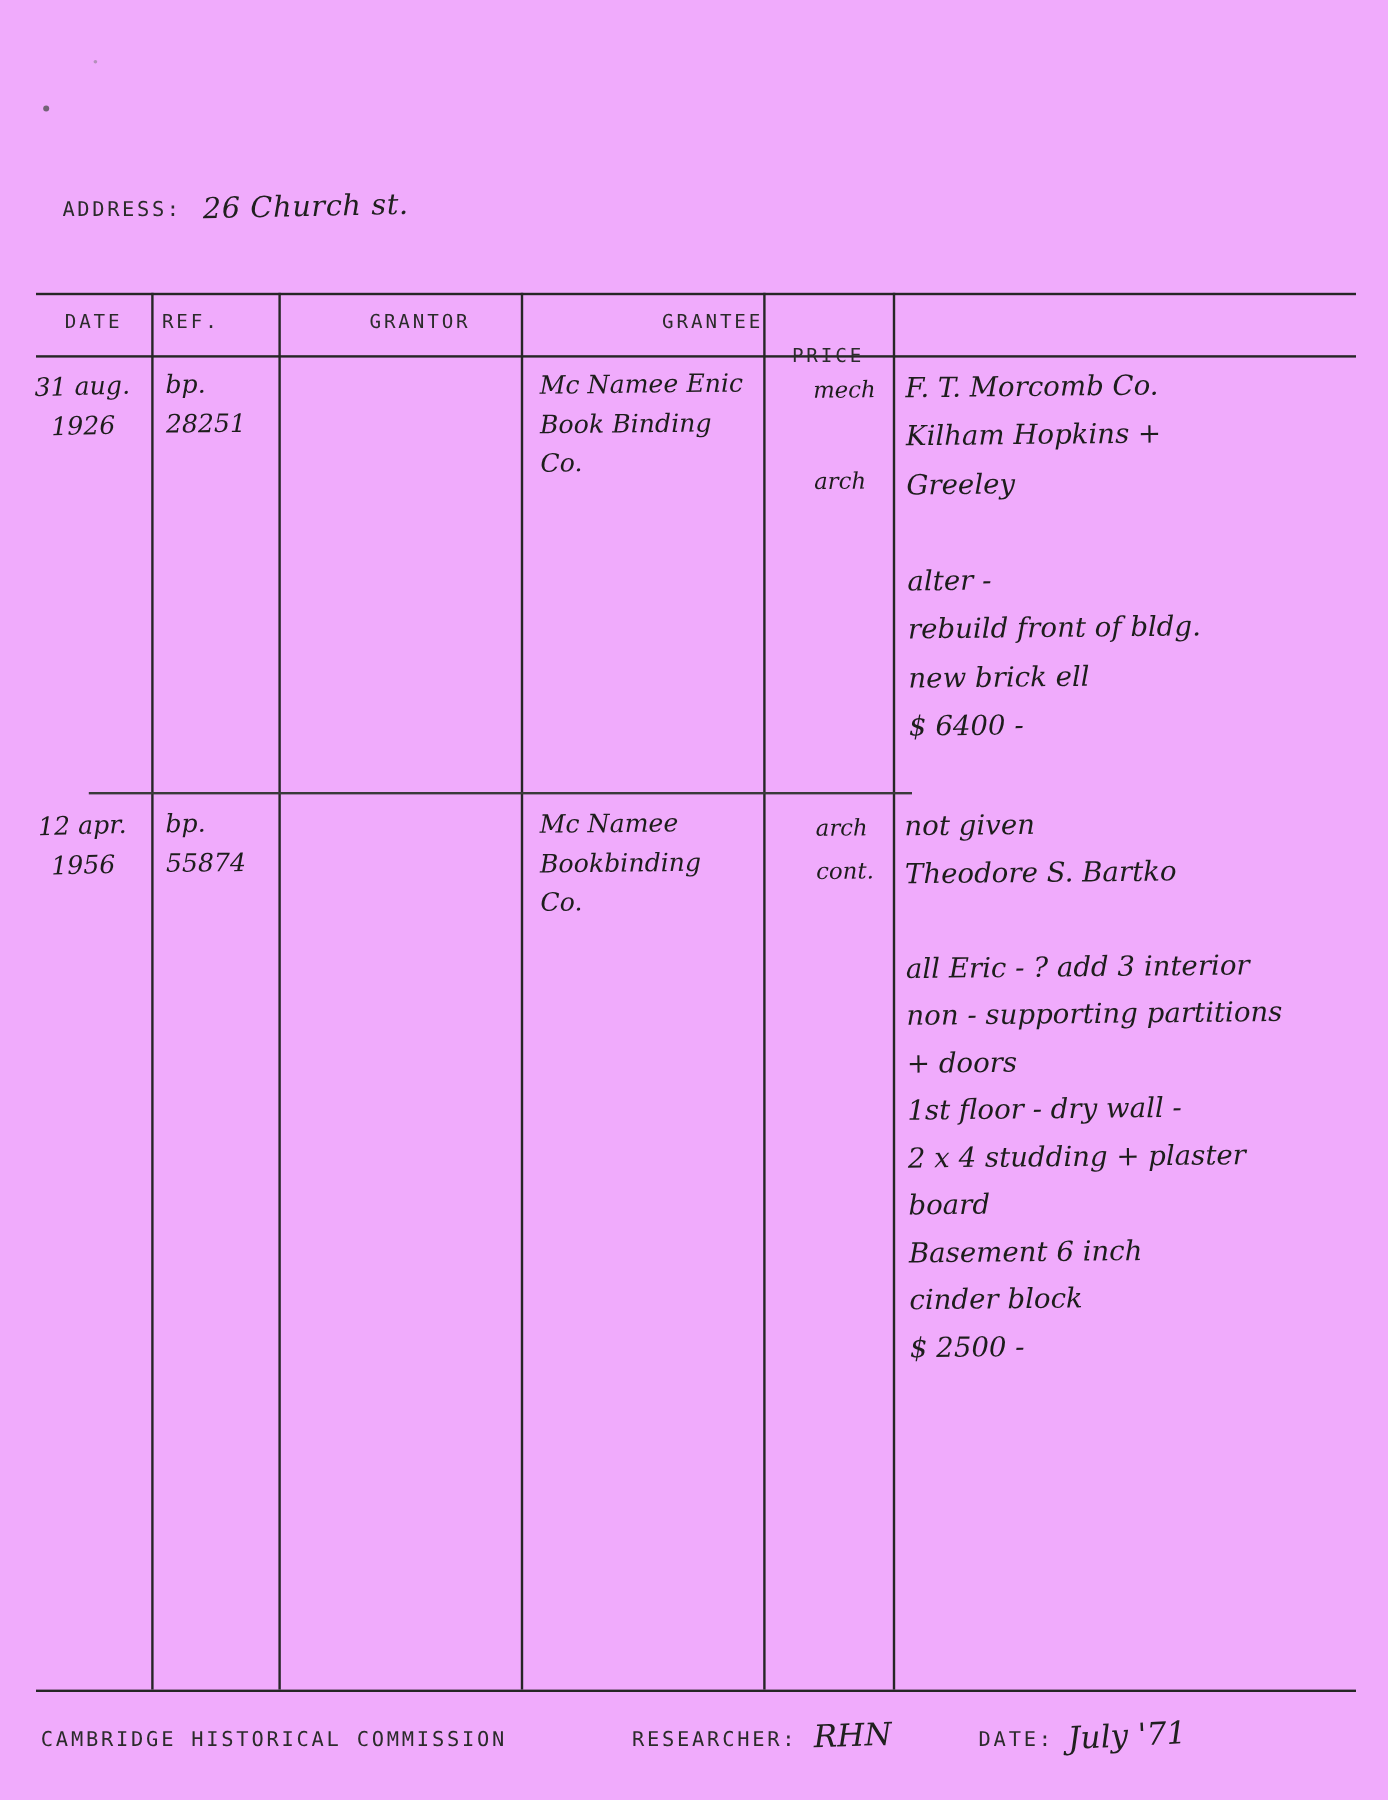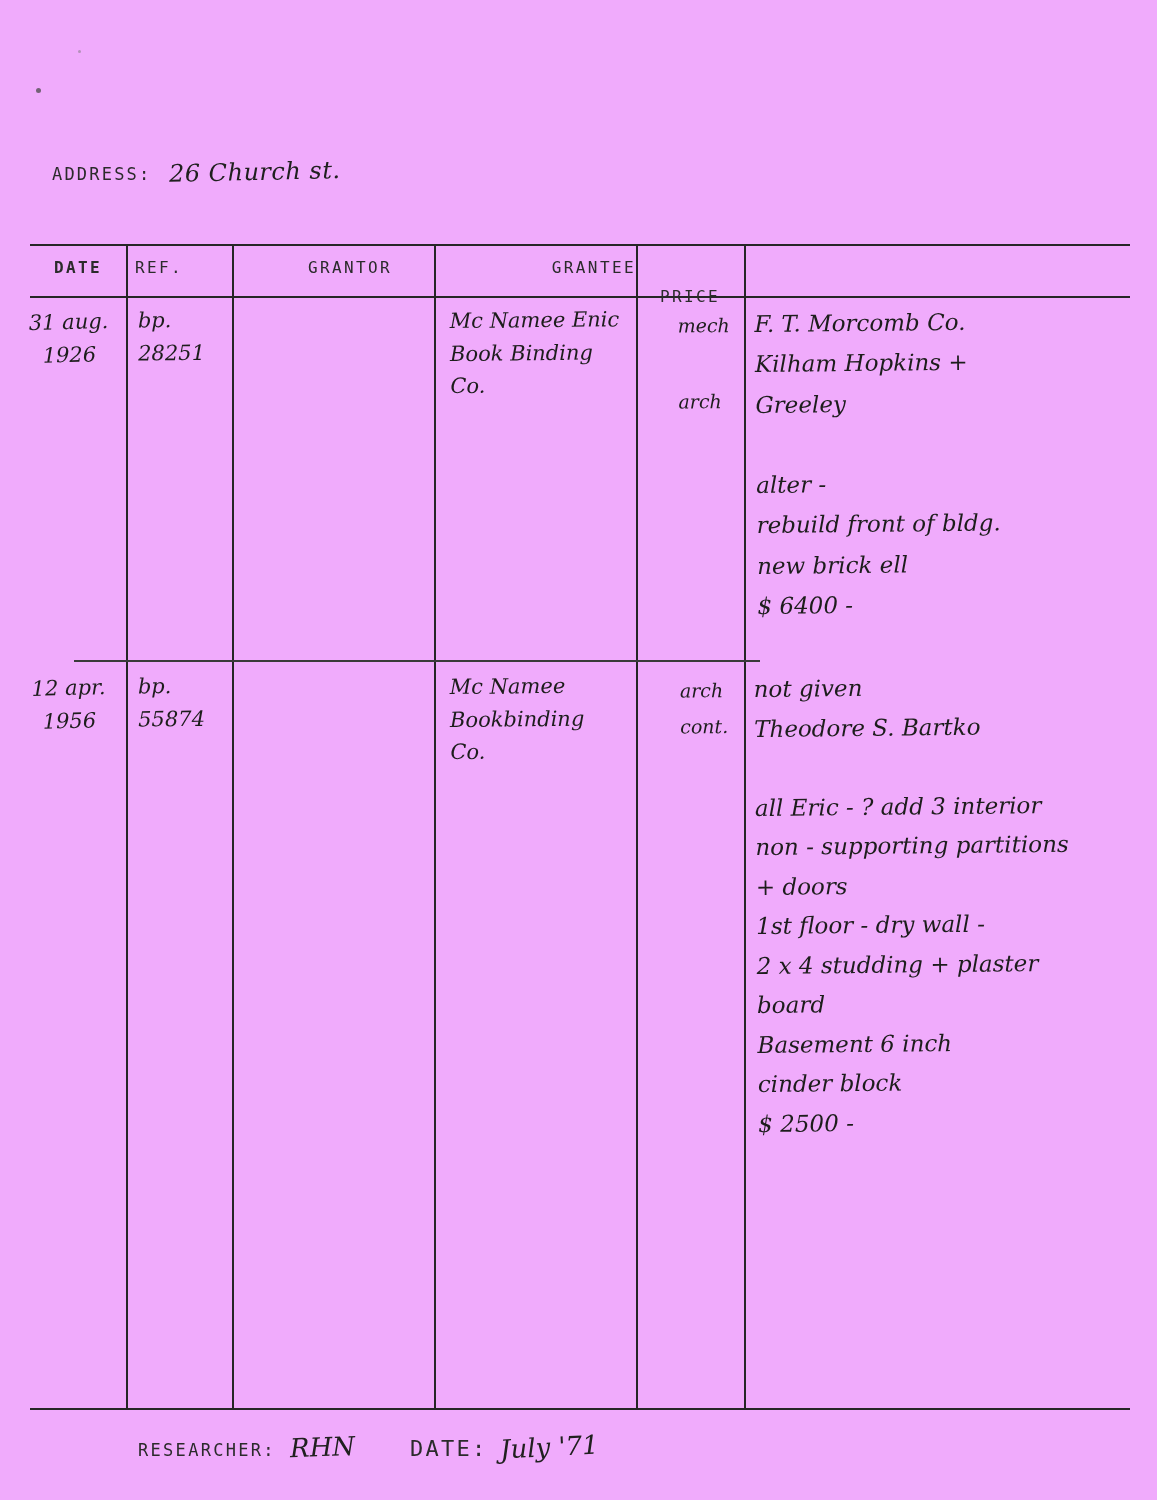--- a/index.html
+++ b/index.html
@@ -136,24 +136,24 @@
     color: #2b2b2b;
     margin-left: 104px;
     white-space: nowrap;
   }
   .footer-res-value {
     font-size: 26px;
     margin-left: 14px;
     transform: rotate(-2deg);
   }
   .footer-date-label {
-    font-size: 22px;
+    font-size: 17px;
     letter-spacing: 2.3px;
     color: #2b2b2b;
-    margin-left: 55px;
+    margin-left: 72px;
     white-space: nowrap;
   }
   .footer-date-value {
     font-size: 26px;
     margin-left: 12px;
     transform: rotate(-3deg);
   }
 
   .sz18 { font-size: 19px; }
   .sz20 { font-size: 21px; }
@@ -179,21 +179,21 @@
     <div class="rule h-rule top-rule"></div>
     <div class="rule h-rule header-rule"></div>
     <div class="rule h-rule bottom-rule"></div>
 
     <div class="rule v-rule" style="left:96px; height:1164px;"></div>
     <div class="rule v-rule" style="left:202px; height:1164px;"></div>
     <div class="rule v-rule" style="left:404px; height:1164px;"></div>
     <div class="rule v-rule" style="left:606px; height:1164px;"></div>
     <div class="rule v-rule" style="left:714px; height:1164px;"></div>
 
-    <div class="hdr" style="left:0px; width:96px;font-weight:bold;">DATE</div>
+    <div class="hdr" style="left:0px; width:96px;">DATE</div>
     <div class="hdr" style="left:80px; width:98px;">REF.</div>
     <div class="hdr" style="left:202px; width:236px;">GRANTOR</div>
     <div class="hdr" style="left:404px; width:202px;text-align:right;">GRANTEE</div>
     <div class="hdr" style="left:606px; width:108px;margin-top:29px;">PRICE</div>
 
     <div class="row-sep" style="left:44px; top:416px; width:686px;"></div>
 
     <div class="cell sz20 tilt1" style="left:-16px; top:62px; width:110px; text-align:center;">31 aug.
 1926</div>
     <div class="cell sz20 tilt0" style="left:108px; top:60px; width:96px;">bp.
@@ -233,19 +233,20 @@
 1st floor - dry wall -
 2 x 4 studding + plaster
 board
 Basement  6 inch
 cinder block
 $ 2500 -</div>
 
   </div>
 
   <div class="footer">
+    <span class="footer-org">CAMBRIDGE HISTORICAL COMMISSION</span>
     <span class="footer-res-label">RESEARCHER:</span>
     <span class="hand footer-res-value">RHN</span>
     <span class="footer-date-label">DATE:</span>
     <span class="hand footer-date-value">July '71</span>
   </div>
 
 </div>
 
 </body></html>

